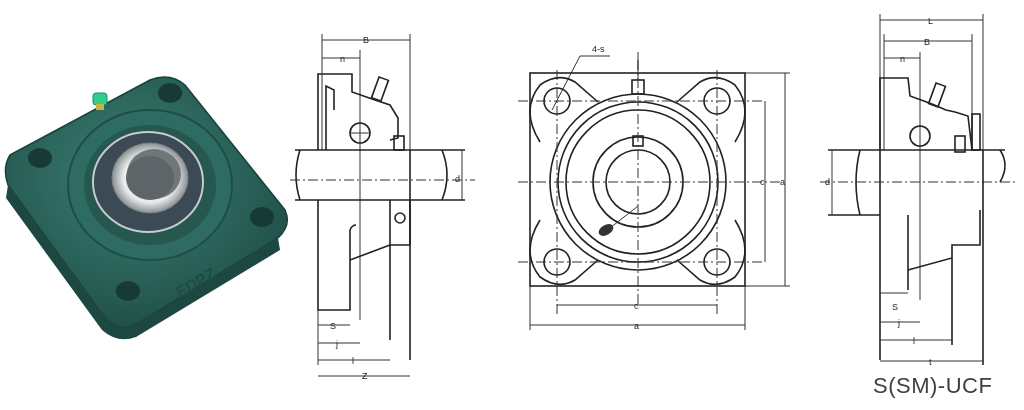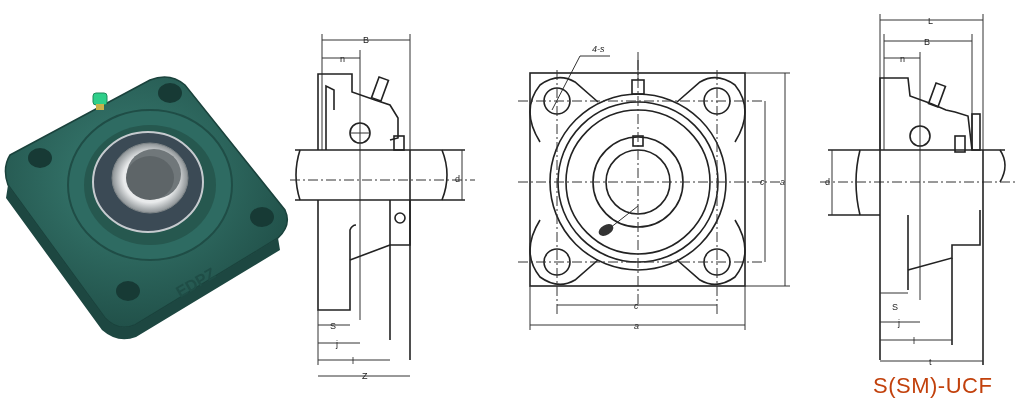--- a/index.html
+++ b/index.html
@@ -4,21 +4,21 @@
 <style>
   html, body { margin: 0; padding: 0; background: #ffffff; }
   body { width: 1024px; height: 410px; position: relative; overflow: hidden;
          font-family: "Liberation Sans", sans-serif; }
   .panel { position: absolute; }
   svg { display: block; }
   .ln { stroke: #222; stroke-width: 1.6; fill: none; }
   .thin { stroke: #333; stroke-width: 1; fill: none; }
   .cl { stroke: #333; stroke-width: 1; fill: none; stroke-dasharray: 10 3 2 3; }
   .dimtxt { font-family: "Liberation Sans", sans-serif; font-size: 9px; fill: #222; }
-  .caption { position: absolute; left: 873px; top: 373px; font-size: 22px; color: #c2410c;
+  .caption { position: absolute; left: 873px; top: 373px; font-size: 22px; color: #404040;
              font-family: "Liberation Sans", sans-serif; letter-spacing: 0.5px; }
 </style>
 </head>
 <body>
 
 <div class="panel" style="left:0;top:60px;width:300px;height:290px;">
   <svg width="300" height="290" viewBox="0 0 300 290">
     <defs>
       <radialGradient id="hg" cx="45%" cy="40%" r="65%">
         <stop offset="0%" stop-color="#3a7f74"></stop>
@@ -95,21 +95,21 @@
     <text class="dimtxt" x="40" y="309">S</text>
     <line class="thin" x1="28" y1="323" x2="70" y2="323"></line>
     <text class="dimtxt" x="46" y="327">j</text>
     <line class="thin" x1="28" y1="340" x2="100" y2="340"></line>
     <text class="dimtxt" x="62" y="344">l</text>
     <line class="thin" x1="28" y1="356" x2="120" y2="356"></line>
     <text class="dimtxt" x="72" y="359">Z</text>
   </svg>
 </div>
 
-<div class="panel" style="left:510px;top:30px;width:290px;height:310px;font-style:italic;">
+<div class="panel" style="left:510px;top:30px;width:290px;height:310px;">
   <svg width="290" height="310" viewBox="0 0 290 310">
     <text class="dimtxt" x="82" y="22">4-s</text>
     <line class="thin" x1="70" y1="26" x2="100" y2="26"></line>
     <line class="thin" x1="70" y1="26" x2="42" y2="80"></line>
 
     <rect class="ln" x="20" y="43" width="215" height="213" fill="none"></rect>
 
     <path class="ln" d="M30,112 Q10,80 30,55 Q48,42 65,52 L88,72"></path>
     <path class="ln" d="M225,112 Q245,80 225,55 Q207,42 190,52 L167,72"></path>
     <path class="ln" d="M30,190 Q10,222 30,247 Q48,260 65,250 L88,230"></path>

